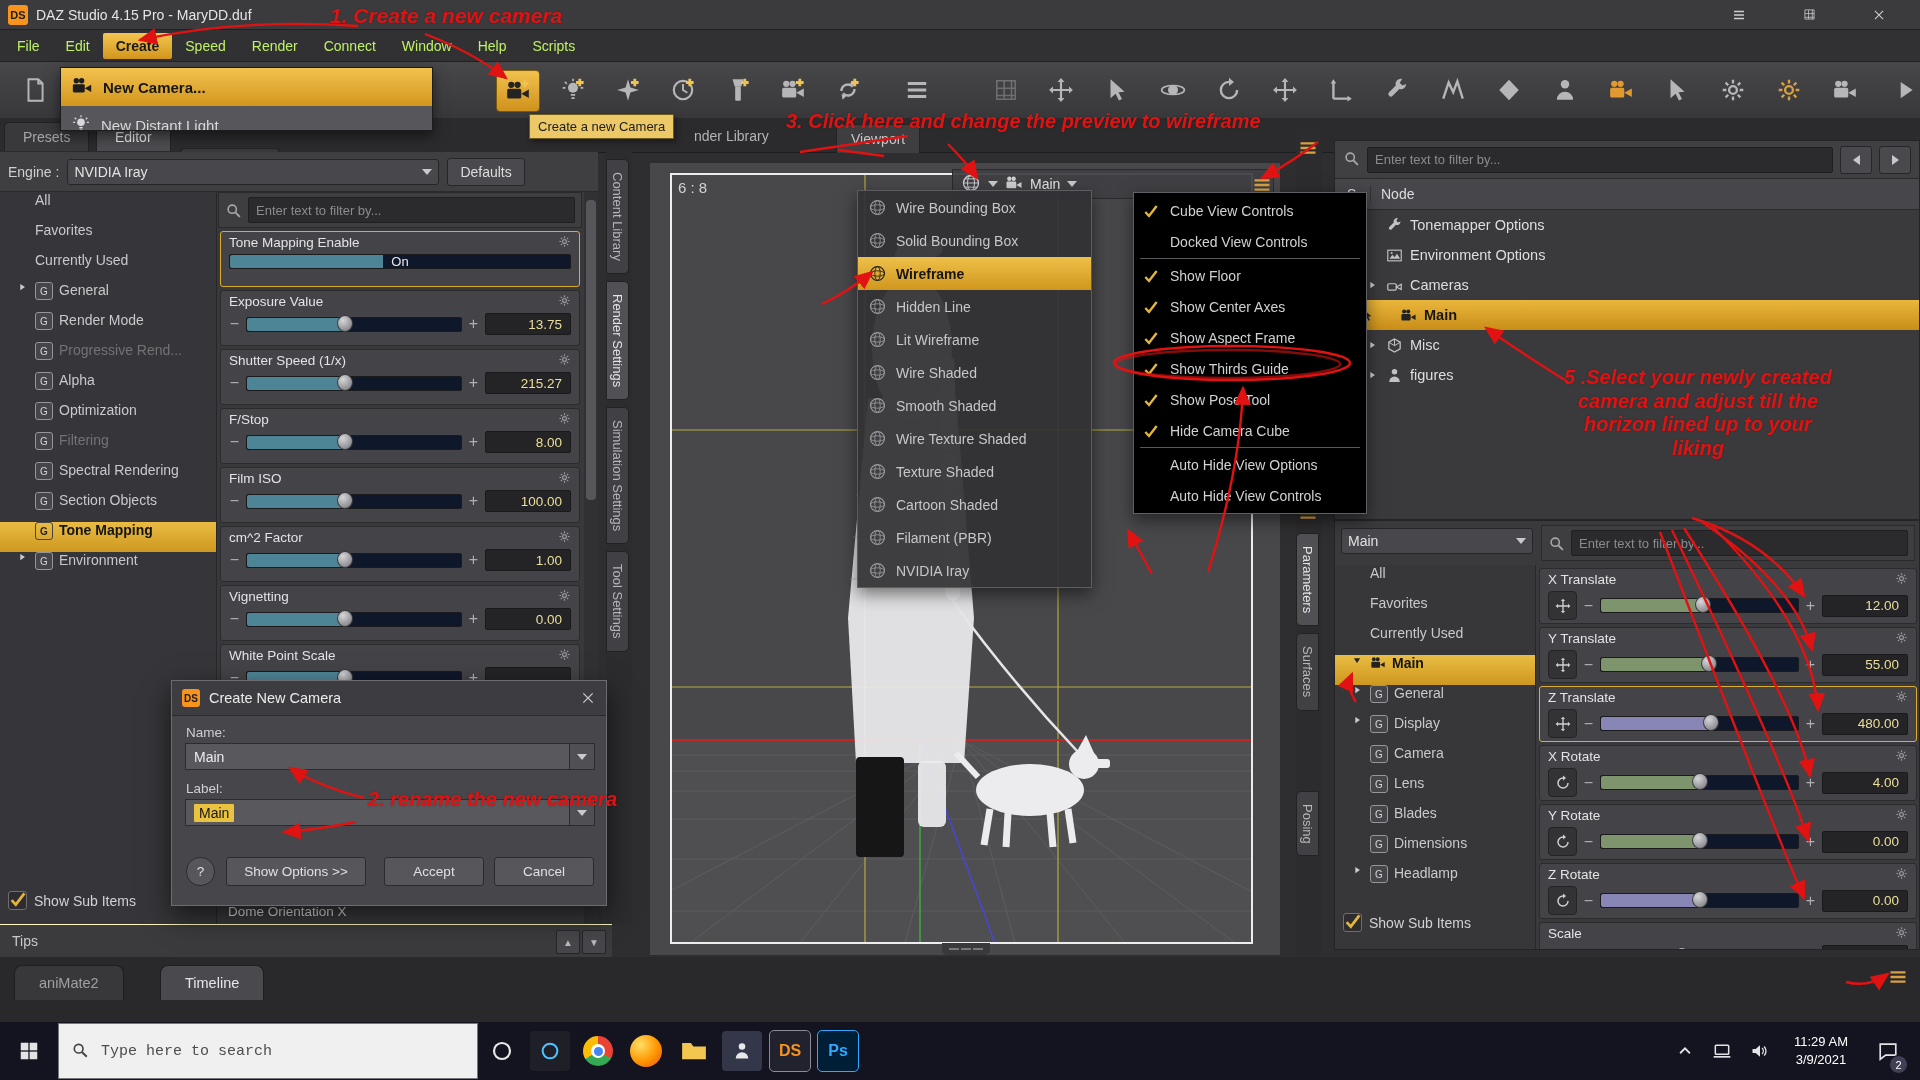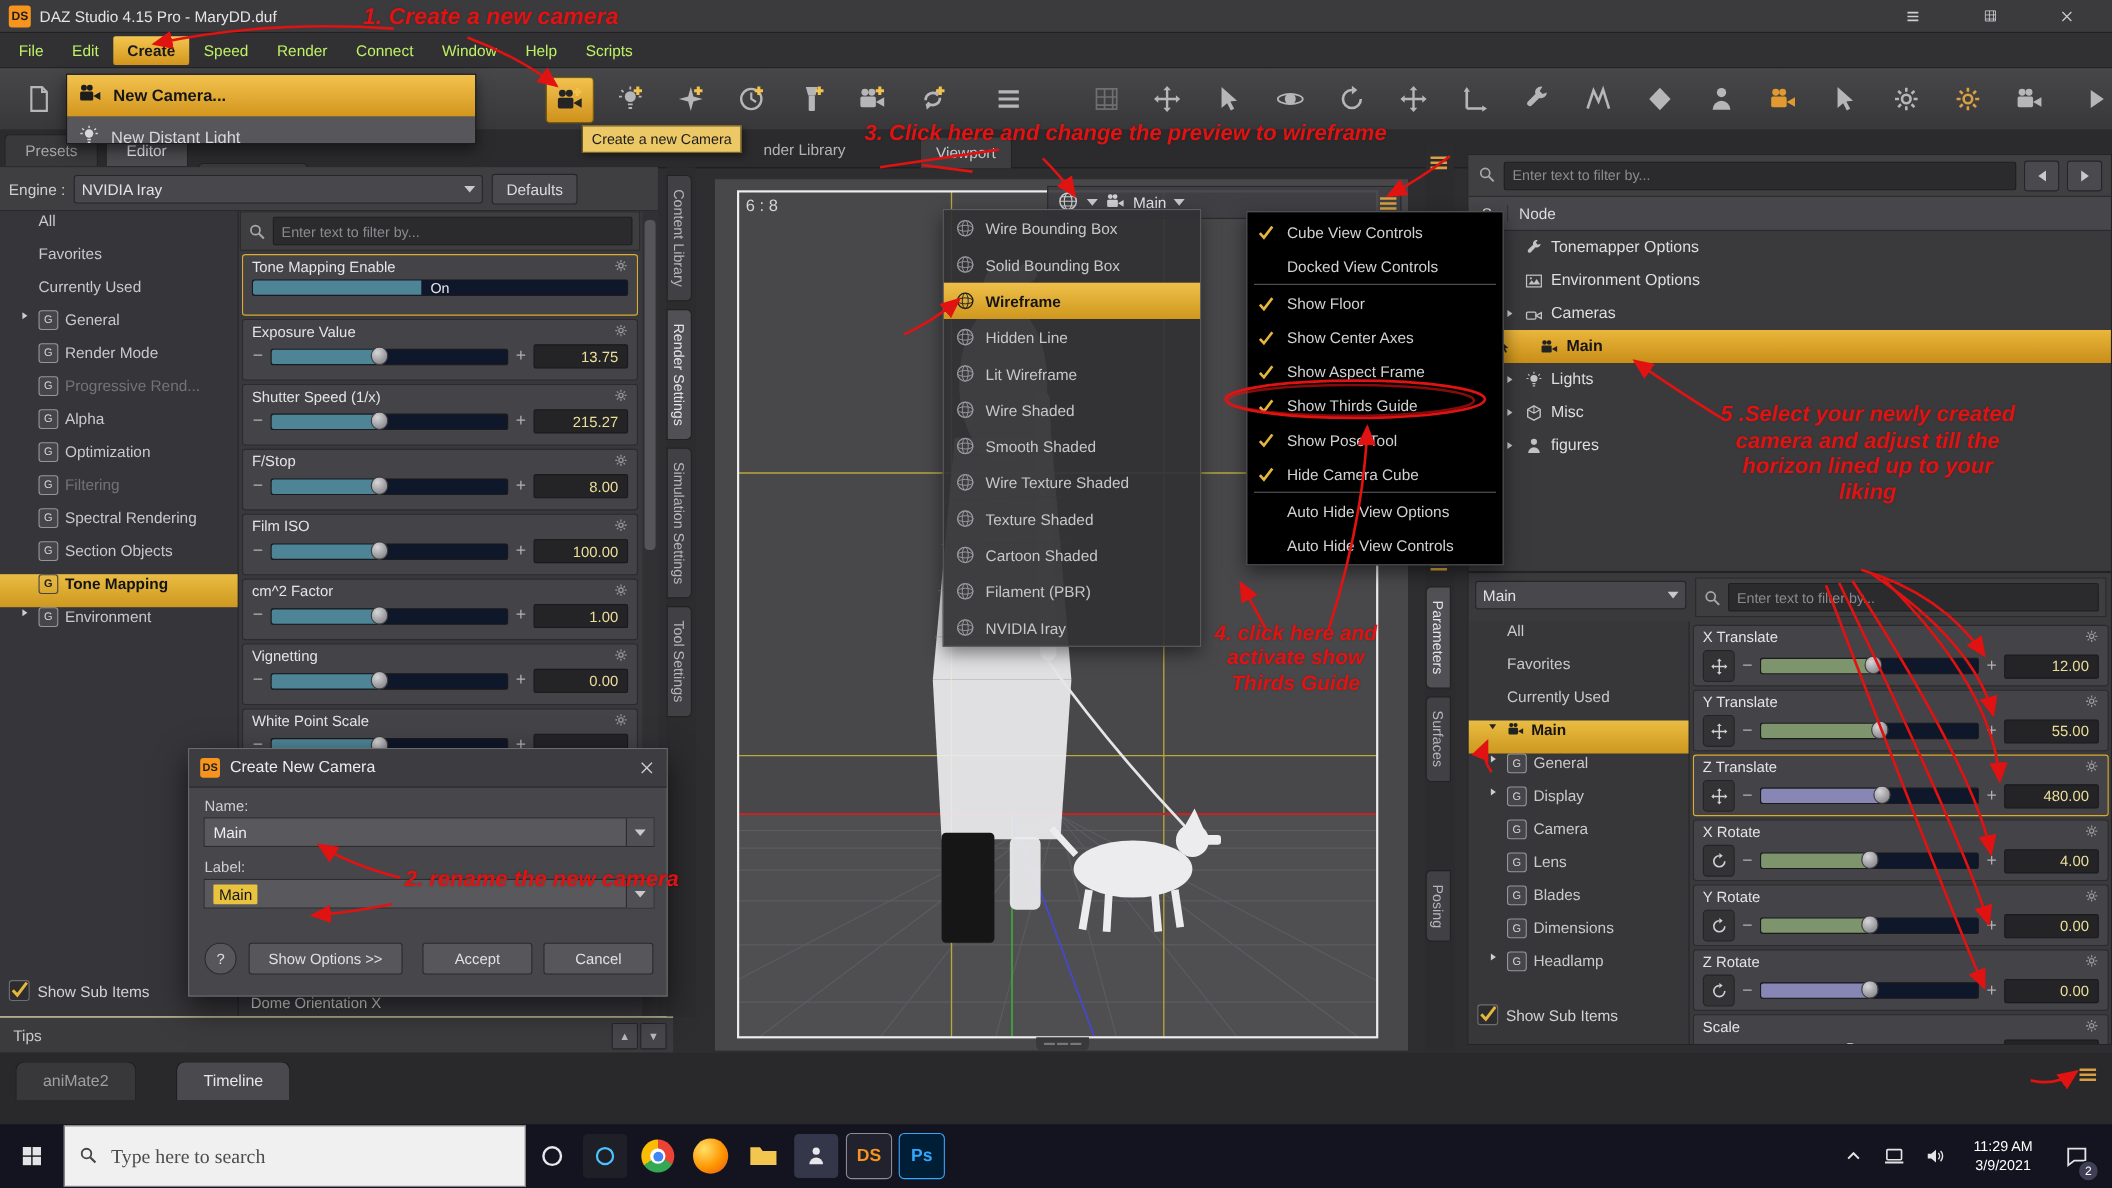--- a/index.html
+++ b/index.html
@@ -162,21 +162,21 @@
 #ppsliders{position:absolute;left:202px;top:44px;width:382px;bottom:0}
 .aicon{width:27px;height:27px;border-radius:4px;background:#333336;border:1px solid #242427;display:flex;
   align-items:center;justify-content:center;flex:0 0 auto}
 #showsubR{position:absolute;left:8px;top:392px;display:flex;align-items:center;gap:7px;color:#d2d2d4}
 
 
 #taskbar{position:absolute;left:0;top:1022px;width:1920px;height:58px;background:#141420;display:flex;align-items:center;z-index:70}
 #startbtn{width:58px;height:58px;display:flex;align-items:center;justify-content:center}
 #searchbox{width:420px;height:56px;background:#f0f0f0;border:1px solid #77777a;display:flex;align-items:center;gap:10px;
   padding:0 12px;box-sizing:border-box}
-#searchbox input{border:none;background:transparent;outline:none;font-size:18px;color:#6d28d9;width:330px;font-family:Liberation Serif, serif}
+#searchbox input{border:none;background:transparent;outline:none;font-size:15px;color:#6d28d9;width:330px;font-family:Liberation Mono, monospace}
 #searchbox input::placeholder{color:#4d4d4f}
 .tbtile{width:48px;height:58px;display:flex;align-items:center;justify-content:center;position:relative}
 .apptile{width:40px;height:40px;border-radius:4px;display:flex;align-items:center;justify-content:center;font-weight:bold}
 .apptile.on{outline:1px solid #8a8a99;background:#22222e}
 #tray{margin-left:auto;display:flex;align-items:center;gap:6px;padding-right:10px}
 #clock{color:#fff;font-size:13px;text-align:center;line-height:1.35;width:78px}
 .badge{position:absolute;right:2px;bottom:6px;width:17px;height:17px;border-radius:50%;background:#3f3f55;color:#fff;
   font-size:11px;display:flex;align-items:center;justify-content:center;border:1px solid #141420}
 
 
@@ -1173,42 +1173,20 @@
           </span>
           <span class="exp">
             <span class="ic">
               <svg width="10" height="10" viewBox="0 0 24 24">
                 <path d="M8 4.5L19 12 8 19.5z" fill="#cdcdd0"></path>
               </svg>
             </span>
           </span>
           <span class="ic">
             <svg width="17" height="17" viewBox="0 0 24 24">
-              <circle cx="12" cy="10" r="4.6" fill="#c2c2c5"></circle>
-              <path d="M10 16.5h4M10.5 19.5h3" stroke="#c2c2c5" stroke-width="1.6"></path>
-              <path d="M12 1.5v2.5M4.5 4.5l1.8 1.8M19.5 4.5l-1.8 1.8M2.5 10h2.5M19 10h2.5" stroke="#c2c2c5" stroke-width="1.5"></path>
-            </svg>
-          </span>
-          <span>Lights</span>
-        </div>
-        <div class="snrow">
-          <span class="ic">
-            <svg width="13" height="13" viewBox="0 0 24 24">
-              <path d="M6 2l13 11.5-5.6.6 3.2 6.1-2.8 1.4-3.1-6.1L6 19.6z" fill="#9a9a9e"></path>
-            </svg>
-          </span>
-          <span class="exp">
-            <span class="ic">
-              <svg width="10" height="10" viewBox="0 0 24 24">
-                <path d="M8 4.5L19 12 8 19.5z" fill="#cdcdd0"></path>
-              </svg>
-            </span>
-          </span>
-          <span class="ic">
-            <svg width="17" height="17" viewBox="0 0 24 24">
               <path d="M12 2.8l8 4.4v9.6l-8 4.4-8-4.4V7.2z" fill="none" stroke="#c2c2c5" stroke-width="1.8"></path>
               <path d="M12 2.8v9.4m0 0l8-4.8M12 12.2l-8-4.8" fill="none" stroke="#c2c2c5" stroke-width="1.4"></path>
             </svg>
           </span>
           <span>Misc</span>
         </div>
         <div class="snrow">
           <span class="ic">
             <svg width="13" height="13" viewBox="0 0 24 24">
               <path d="M6 2l13 11.5-5.6.6 3.2 6.1-2.8 1.4-3.1-6.1L6 19.6z" fill="#9a9a9e"></path>
@@ -1587,21 +1565,20 @@
     </div>
     <div class="dlgbtn" style="left:14px;width:29px;border-radius:14px">?</div>
     <div class="dlgbtn" style="left:54px;width:140px">Show Options &gt;&gt;</div>
     <div class="dlgbtn" style="left:212px;width:100px">Accept</div>
     <div class="dlgbtn" style="left:322px;width:100px">Cancel</div>
   </div>
 
   <div class="anno" style="left:330px;top:4px;font-size:21px">1. Create a new camera</div>
   <div class="anno" style="left:368px;top:788px;font-size:20px">2. rename the new camera</div>
   <div class="anno" style="left:786px;top:110px;font-size:20px;white-space:nowrap">3. Click here and change the preview to wireframe</div>
-  <div class="anno" style="left:1086px;top:566px;width:184px;text-align:center;font-size:19px">4. click here and activate show Thirds Guide</div>
   <div class="anno" style="left:1560px;top:366px;width:276px;text-align:center;font-size:20px">5 .Select your newly created camera and adjust till the horizon lined up to your liking</div>
 
   <svg id="annosvg">
     <defs>
       <marker id="ah" markerWidth="9" markerHeight="8" refX="7" refY="3.5" orient="auto">
         <path d="M0,0L8,3.5L0,7Z" fill="#e01212"></path>
       </marker>
     </defs>
     <g stroke="#e01212" stroke-width="2.4" fill="none">
       <path d="M358,26 Q240,18 140,40" marker-end="url(#ah)"></path>

